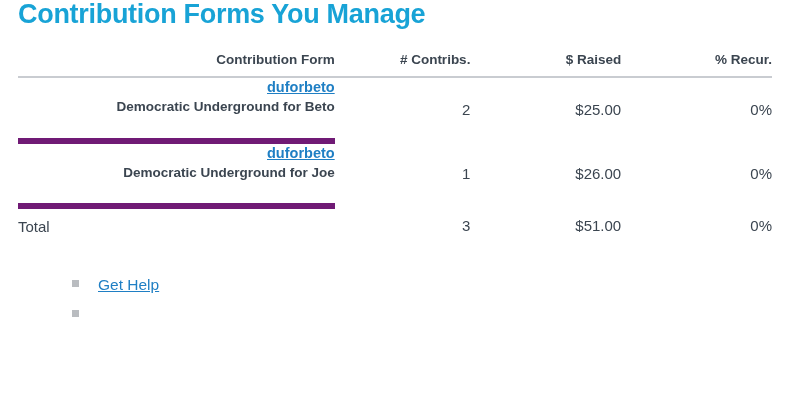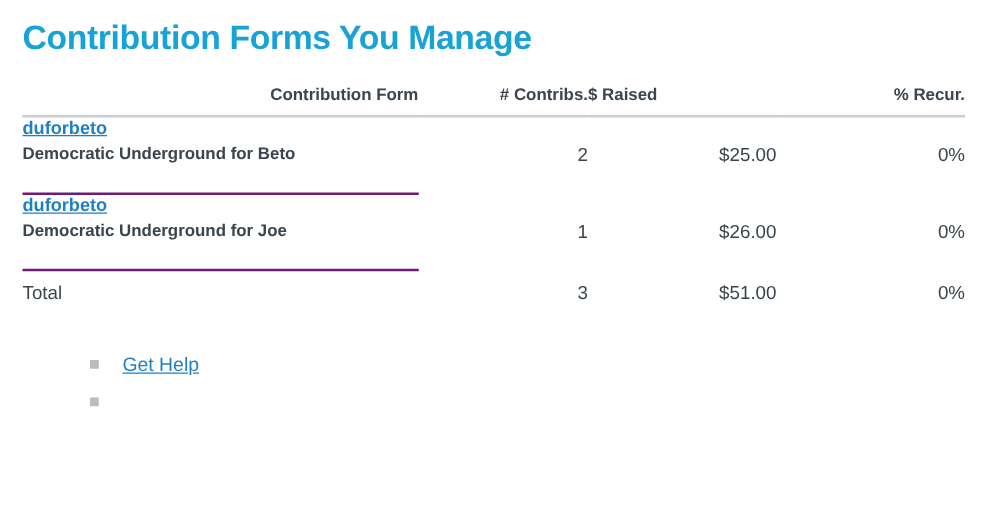--- a/index.html
+++ b/index.html
@@ -19,51 +19,52 @@
     width: 790px;
     height: 404px;
     box-sizing: border-box;
     padding: 0 18px;
   }
   .page-title {
     font-size: 27px;
     font-weight: bold;
     color: #18a3d6;
     letter-spacing: -0.3px;
-    margin: 16px 0 22px 0;
+    margin: 0 0 22px 0;
     line-height: 1.1;
   }
   table.forms-table {
     width: 100%;
     border-collapse: collapse;
     table-layout: fixed;
   }
   table.forms-table th {
     font-size: 13.5px;
     font-weight: bold;
     color: #3b4550;
     padding: 0 0 9px 0;
     border-bottom: 2px solid #c9ccd1;
     vertical-align: bottom;
   }
   th.col-form { text-align: right; width: 42%; }
   th.col-contribs { text-align: right; width: 18%; padding-right: 22px; }
-  th.col-raised { text-align: left; width: 20%; padding-right: 10px; margin-top: 18px; }
+  th.col-raised { text-align: right; width: 20%; padding-right: 10px; margin-top: 18px; }
   th.col-recur { text-align: right; width: 20%; padding-right: 2px; }
 
   table.forms-table td {
     font-size: 15px;
     color: #3b4550;
     vertical-align: middle;
     padding: 0;
   }
   td.cell-form {
     padding: 11px 0 0 0;
-    border-bottom: 2px solid #701a75;
+    border-bottom: 6px solid #701a75;
     width: 42%;
+    text-align: right;
   }
   td.cell-num {
     text-align: right;
     font-size: 15.5px;
     color: #3b4550;
     padding-right: 22px;
   }
   td.cell-raised {
     text-align: right;
     font-size: 15.5px;

